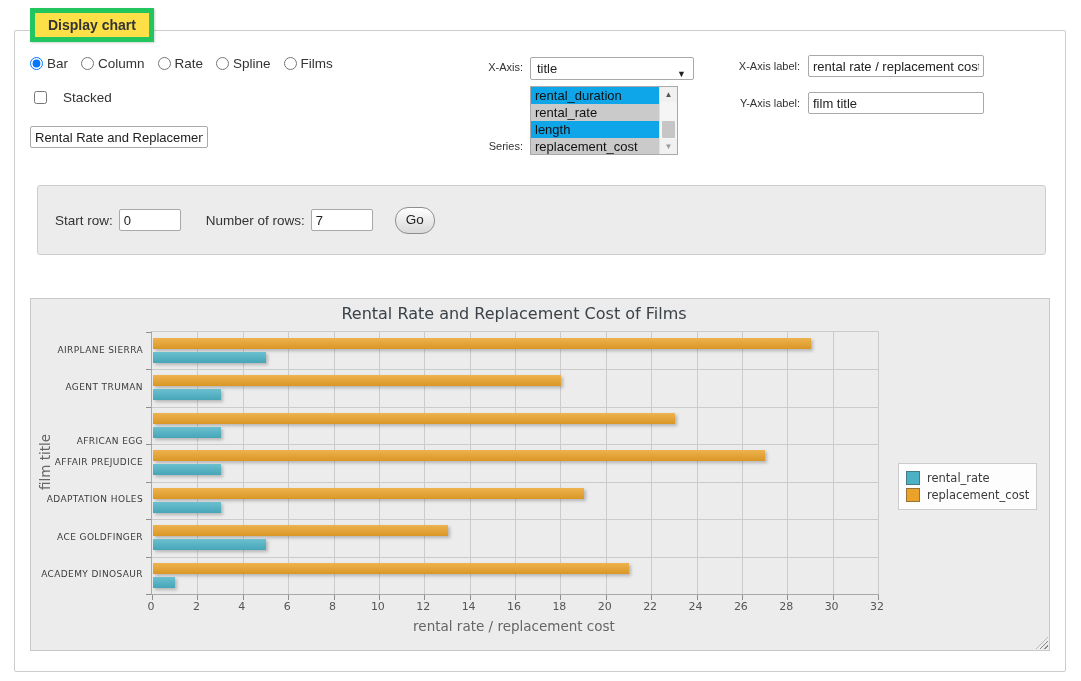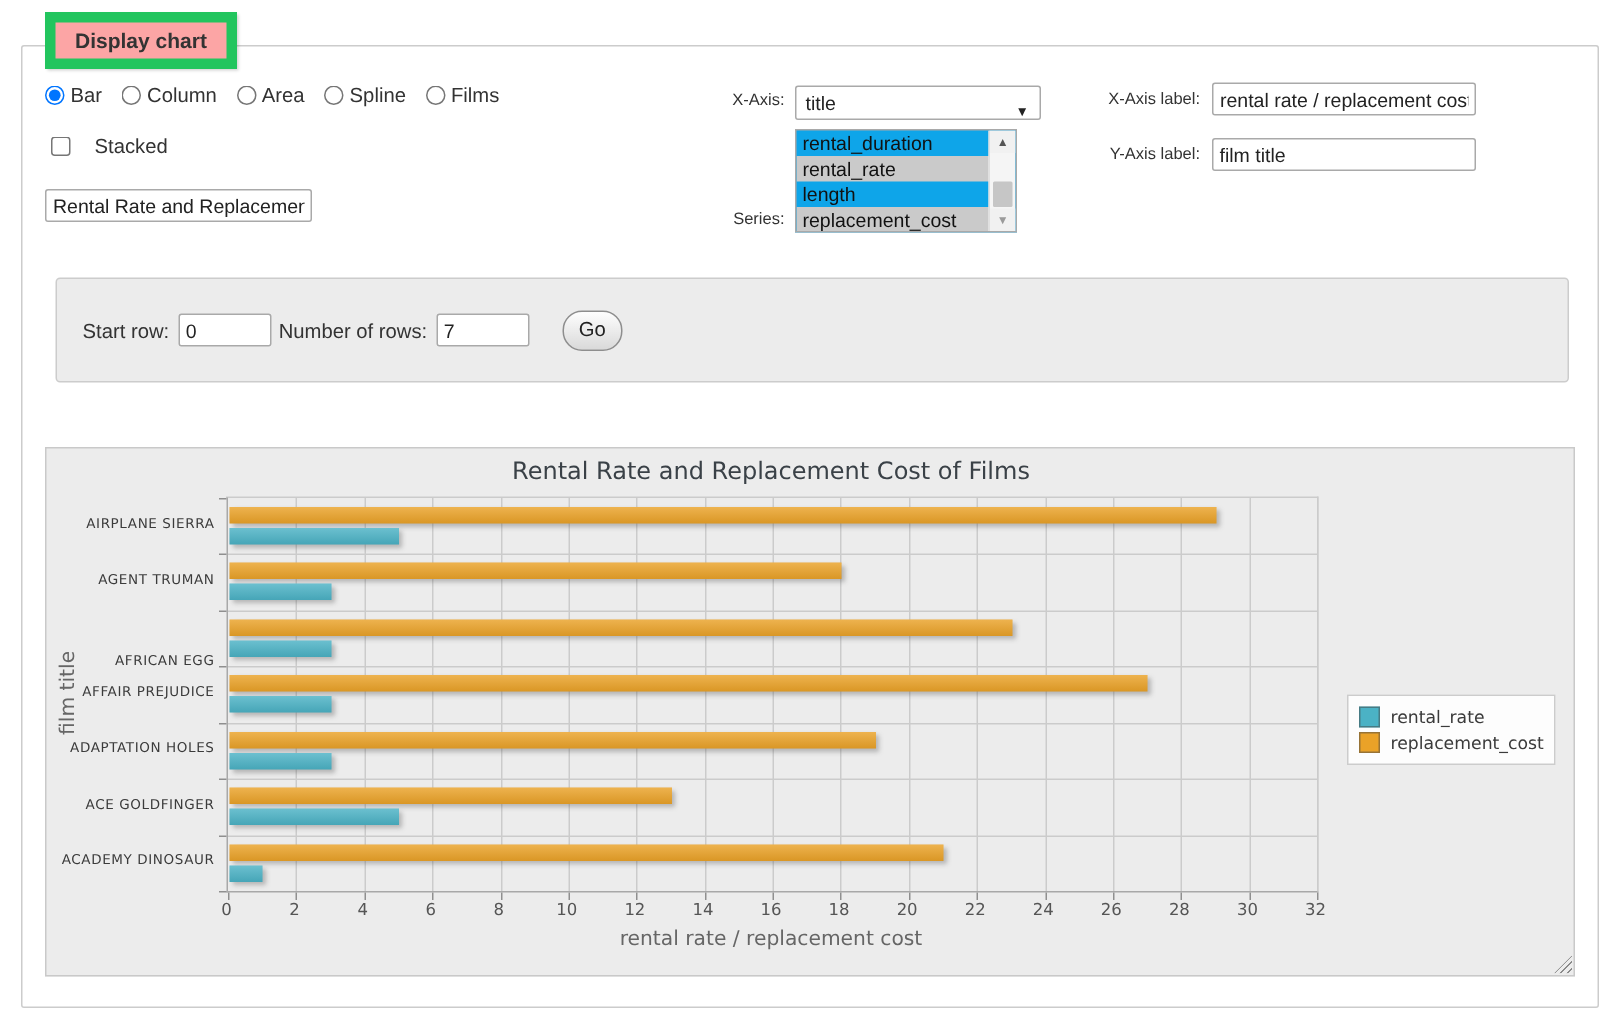--- a/index.html
+++ b/index.html
@@ -3,22 +3,22 @@
 <meta charset="utf-8">
 <style>
   html,body{margin:0;padding:0;}
   body{
     width:1081px;height:681px;position:relative;overflow:hidden;
     background:#fff;font-family:"Liberation Sans",sans-serif;color:#333;
   }
   
   .frame{position:absolute;left:14px;top:30px;width:1050px;height:640px;
     border:1px solid #ccc;border-radius:2px;background:#fff;}
-  .frame-legend{position:absolute;left:30px;top:8px;z-index:3;background:#fca5a5;
-    border:7px solid #22c55e;box-shadow:1px 1px 2px rgba(0,0,0,.18);
+  .frame-legend{position:absolute;left:30px;top:8px;z-index:3;background:#fde047;
+    border:5px solid #22c55e;box-shadow:1px 1px 2px rgba(0,0,0,.18);
     padding:4px 13px;font-size:14px;font-weight:bold;color:#333;}
   
   .flabel{position:absolute;font-size:11px;color:#333;}
   .r-align{text-align:right;}
   .radio-group{position:absolute;left:30px;top:56px;display:flex;gap:13px;align-items:flex-start;font-size:13.5px;}
   .ritem{display:flex;align-items:center;gap:4px;cursor:default;}
   .ritem input{margin:0;}
   .check-row{position:absolute;left:30px;top:88px;display:flex;align-items:center;gap:13px;font-size:13.5px;}
   input[type=text]{border:1px solid #a9a9a9;border-radius:2px;font-family:"Liberation Sans",sans-serif;
     font-size:13px;color:#222;padding:2px 4px;height:16px;background:#fff;}
@@ -80,21 +80,21 @@
   <label class="ritem">
     <input type="radio" name="ctype" checked="" style="">
     <span>Bar</span>
   </label>
   <label class="ritem">
     <input type="radio" name="ctype" style="">
     <span>Column</span>
   </label>
   <label class="ritem">
     <input type="radio" name="ctype" style="">
-    <span>Area</span>
+    <span>Rate</span>
   </label>
   <label class="ritem">
     <input type="radio" name="ctype" style="">
     <span>Spline</span>
   </label>
   <label class="ritem">
     <input type="radio" name="ctype" style="">
     <span>Films</span>
   </label>
 </div>
@@ -128,21 +128,21 @@
 </div>
 
 <span class="flabel r-align" style="left:715px;top:60px;width:85px;">X-Axis label:</span>
 <input type="text" style="position: absolute; left: 808px; top: 55px; width: 166px;" value="rental rate / replacement cost">
 <span class="flabel r-align" style="left:715px;top:97px;width:85px;">Y-Axis label:</span>
 <input type="text" style="position: absolute; left: 808px; top: 92px; width: 166px;" value="film title">
 
 <div class="rows-panel">
   <span class="lbl">Start row:</span>
   <input type="text" style="width: 52px; margin-left: 6px;" value="0">
-  <span class="lbl" style="margin-left:5px;">Number of rows:</span>
+  <span class="lbl" style="margin-left:25px;">Number of rows:</span>
   <input type="text" style="width: 52px; margin-left: 6px;" value="7">
   <div class="go-btn">Go</div>
 </div>
 
 <div class="chart-box">
   <div class="chart-title">Rental Rate and Replacement Cost of Films</div>
   <div class="yaxis-title">film title</div>
   <div class="plot" id="plot">
       <div class="tick-x" style="left: 0px;"></div>
       <div class="gl-v" style="left: 45.375px;"></div>

